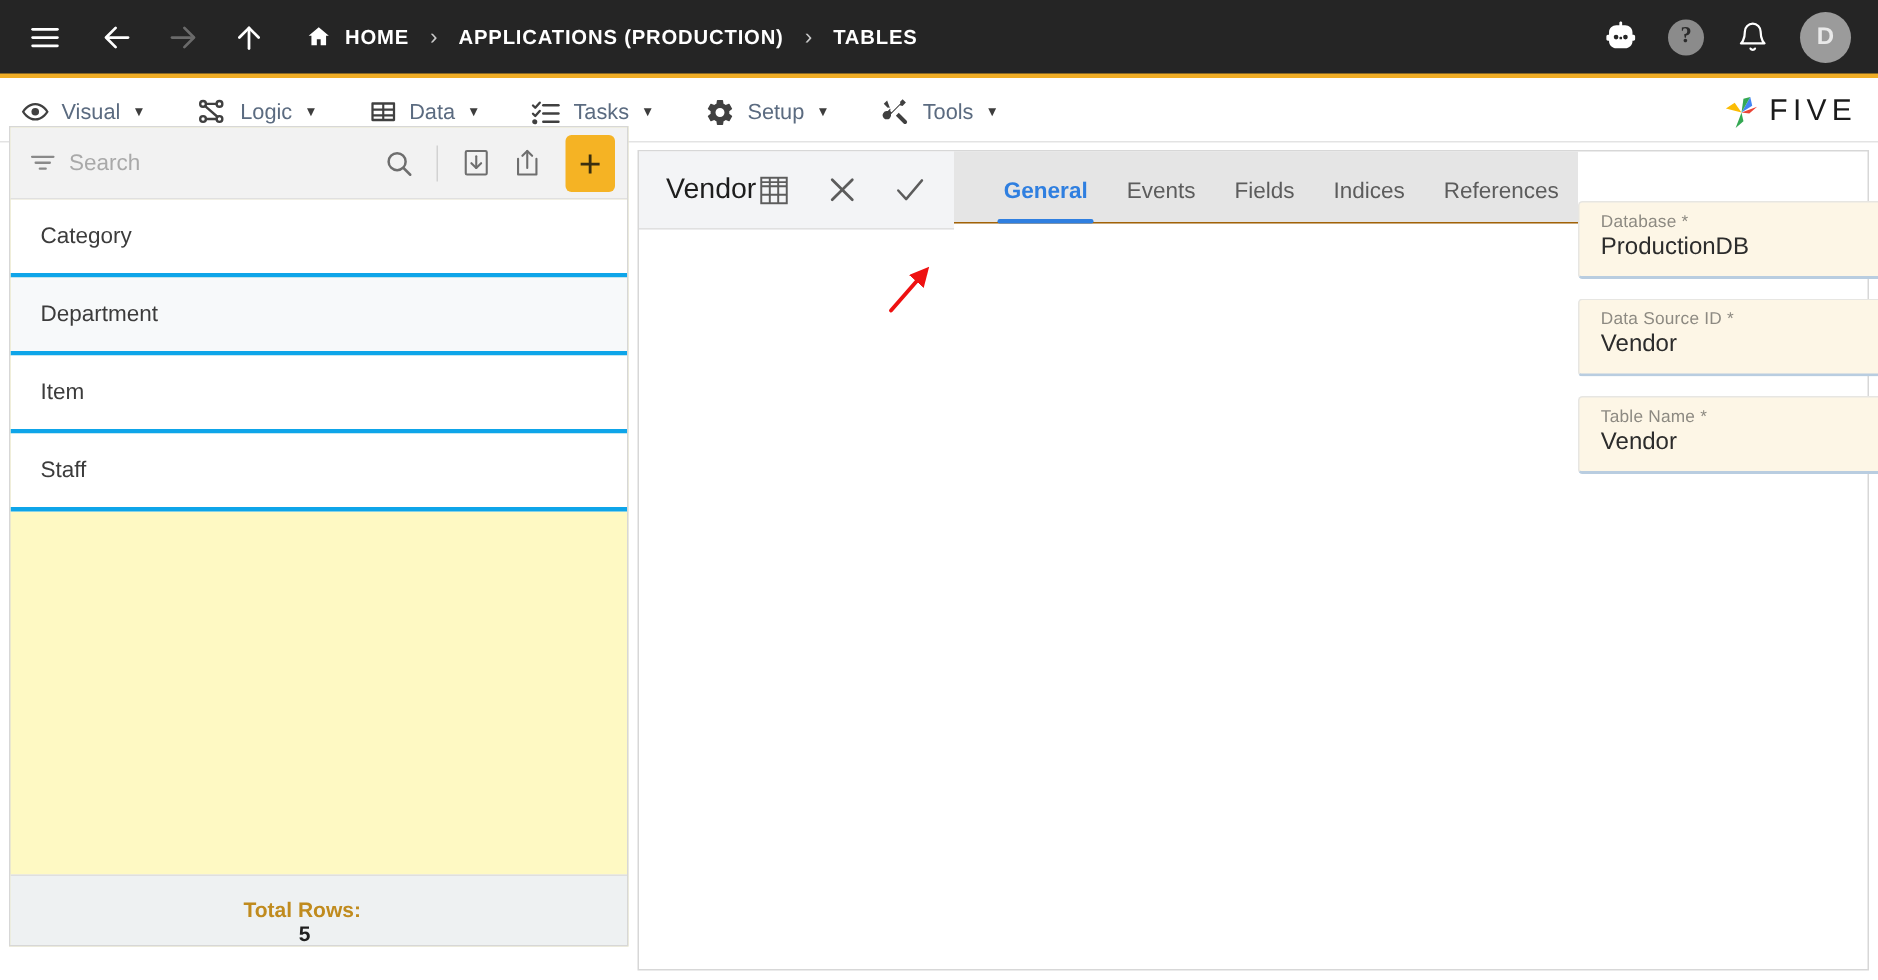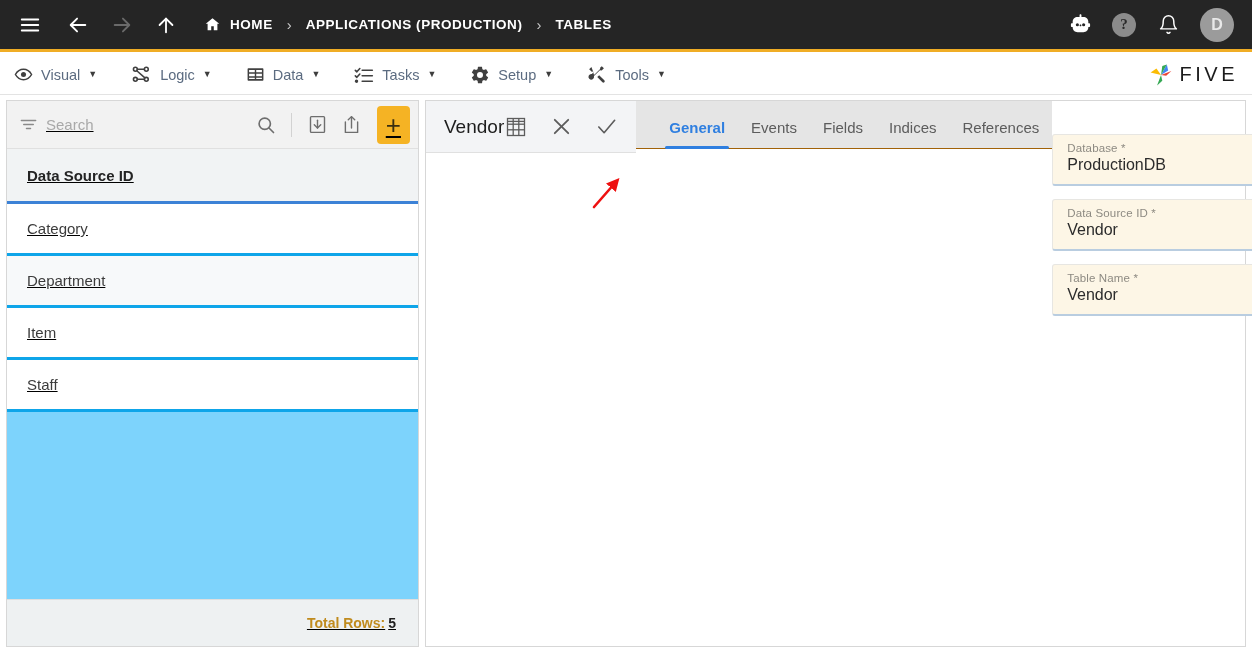--- a/index.html
+++ b/index.html
@@ -54,22 +54,22 @@
   .menu-item .mi-ico { color:#404040; display:flex; align-items:center; }
   .menu-item .caret { color:#3d3d3d; font-size:9px; line-height:1; }
   .five-logo { margin-left:auto; padding-right:14px; display:flex; align-items:center; gap:6px; }
   .five-word {
     font-size:20px; letter-spacing:3.5px; color:#1b1b1b; font-weight:500;
     font-family:"Liberation Sans", sans-serif;
   }
 
   
   .sidebar {
-    position:absolute; left:6px; top:100px; width:413px; height:547px;
-    border:1px solid #d7d7d7; background:#7dd3fc; display:flex; flex-direction:column;text-decoration:underline;
+    position:absolute; left:6px; top:84px; width:413px; height:547px;
+    border:1px solid #d7d7d7; background:#fef9c3; display:flex; flex-direction:column;
   }
   .search-row {
     height:48px; background:#f2f2f2; border-bottom:1px solid #e0e0e0;
     display:flex; align-items:center; padding:0 8px 0 12px; gap:8px;
   }
   .filter-ico { color:#8a8a8a; display:flex; align-items:center; }
   .search-input {
     flex:1; border:none; outline:none; background:transparent;
     font-size:15px; color:#3a3a3a; font-family:"Liberation Sans", sans-serif;
   }
@@ -88,21 +88,21 @@
   }
   .rows { flex:1; overflow:hidden; }
   .drow {
     height:52px; display:flex; align-items:center; padding-left:20px;
     font-size:15px; color:#3c3c3c; border-bottom:3px solid #0ea5e9; background:#fff;text-align:right;
   }
   .drow.alt { background:#f7f9fa; }
   .side-footer {
     height:47px; background:#eef1f2; border-top:1px solid #dfdfdf;
     display:flex; align-items:center; justify-content:flex-end; padding-right:22px;
-    font-size:14px; font-weight:bold;
+    font-size:14px; font-weight:bold;flex-direction:column;
   }
   .tr-label { color:#c08b1e; }
   .tr-value { color:#1f1f1f; margin-left:3px; }
 
   
   .panel {
     position:absolute; left:425px; top:100px; width:821px; height:547px;
     border:1px solid #d7d7d7; background:#ffffff; display:flex; flex-direction:row;
   }
   .panel-head {
@@ -346,21 +346,20 @@
       <span class="sr-ico">
         <svg width="21" height="21" viewBox="0 0 24 24" fill="none" stroke="currentColor" stroke-width="1.6" stroke-linecap="round" stroke-linejoin="round">
           <path d="M5 9v12h14V9"></path>
           <line x1="12" y1="16" x2="12" y2="3"></line>
             <polyline points="8.3,6.7 12,3 15.7,6.7"></polyline>
         </svg>
       </span>
       <span class="plus-btn">+</span>
     </div>
 
-    <div class="col-header">Data Source ID</div>
 
     <div class="rows">
       <div class="drow">
         <span>Category</span>
       </div>
       <div class="drow alt">
         <span>Department</span>
       </div>
       <div class="drow">
         <span>Item</span>

